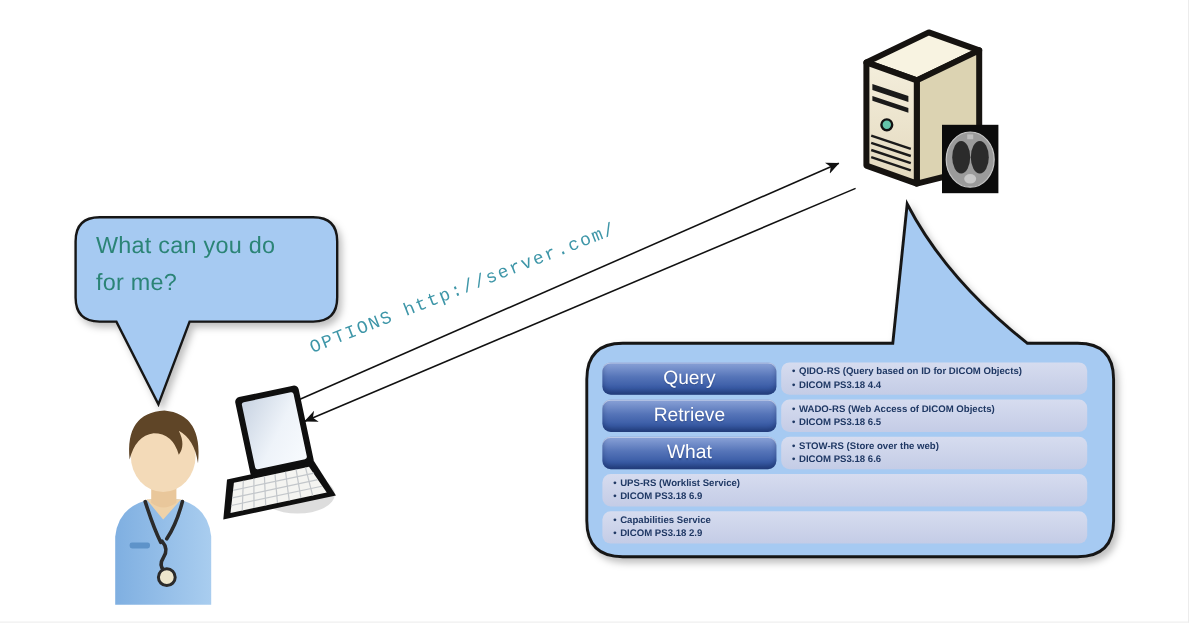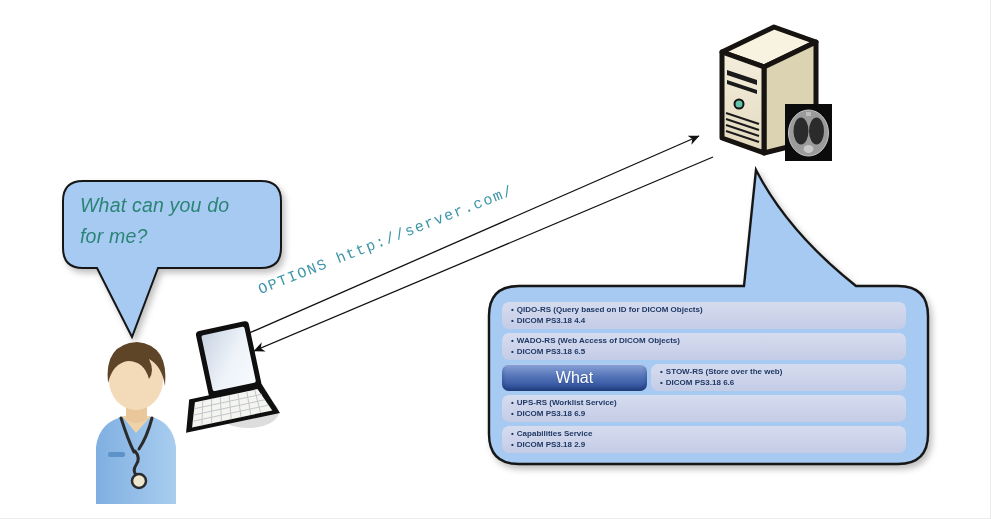--- a/index.html
+++ b/index.html
@@ -6,21 +6,21 @@
   .stage{
     position:relative;width:991px;height:519px;overflow:hidden;background:#fff;
     font-family:"Liberation Sans",sans-serif;
     border-right:1px solid #ececec;border-bottom:1px solid #ececec;box-sizing:border-box;
   }
   svg.art{position:absolute;left:0;top:0;width:991px;height:519px;}
 
   
   .question-text{
     position:absolute;left:80px;top:190px;width:162px;
-    font-size:19.5px;line-height:31px;color:#2B8476;letter-spacing:.2px;font-style:italic;
+    font-size:19.5px;line-height:31px;color:#2B8476;letter-spacing:.2px;
   }
 
   
   .request-label{
     position:absolute;left:256px;top:283px;white-space:nowrap;
     font-family:"Liberation Mono","DejaVu Sans Mono",monospace;
     font-size:15px;letter-spacing:1.5px;color:#3E96A8;
     transform:rotate(-21.5deg);transform-origin:0 0;
   }
 
@@ -151,32 +151,34 @@
       <rect x="108" y="452" width="17" height="5" rx="2" fill="#5E93C9"></rect>
     </g>
   </svg>
 
   <div class="question-text">What can you do for me?</div>
 
   <div class="request-label">OPTIONS http://server.com/</div>
 
   <div class="services">
       <div class="svc-row">
+        <div class="svc-btn">Query</div>
         <div class="svc-panel">
           <div class="svc-line">
             <span class="bullet">•</span>
             <span>QIDO-RS (Query based on ID for DICOM Objects)</span>
           </div>
           <div class="svc-line">
             <span class="bullet">•</span>
             <span>DICOM PS3.18 4.4</span>
           </div>
         </div>
       </div>
       <div class="svc-row">
+        <div class="svc-btn">Retrieve</div>
         <div class="svc-panel">
           <div class="svc-line">
             <span class="bullet">•</span>
             <span>WADO-RS (Web Access of DICOM Objects)</span>
           </div>
           <div class="svc-line">
             <span class="bullet">•</span>
             <span>DICOM PS3.18 6.5</span>
           </div>
         </div>

